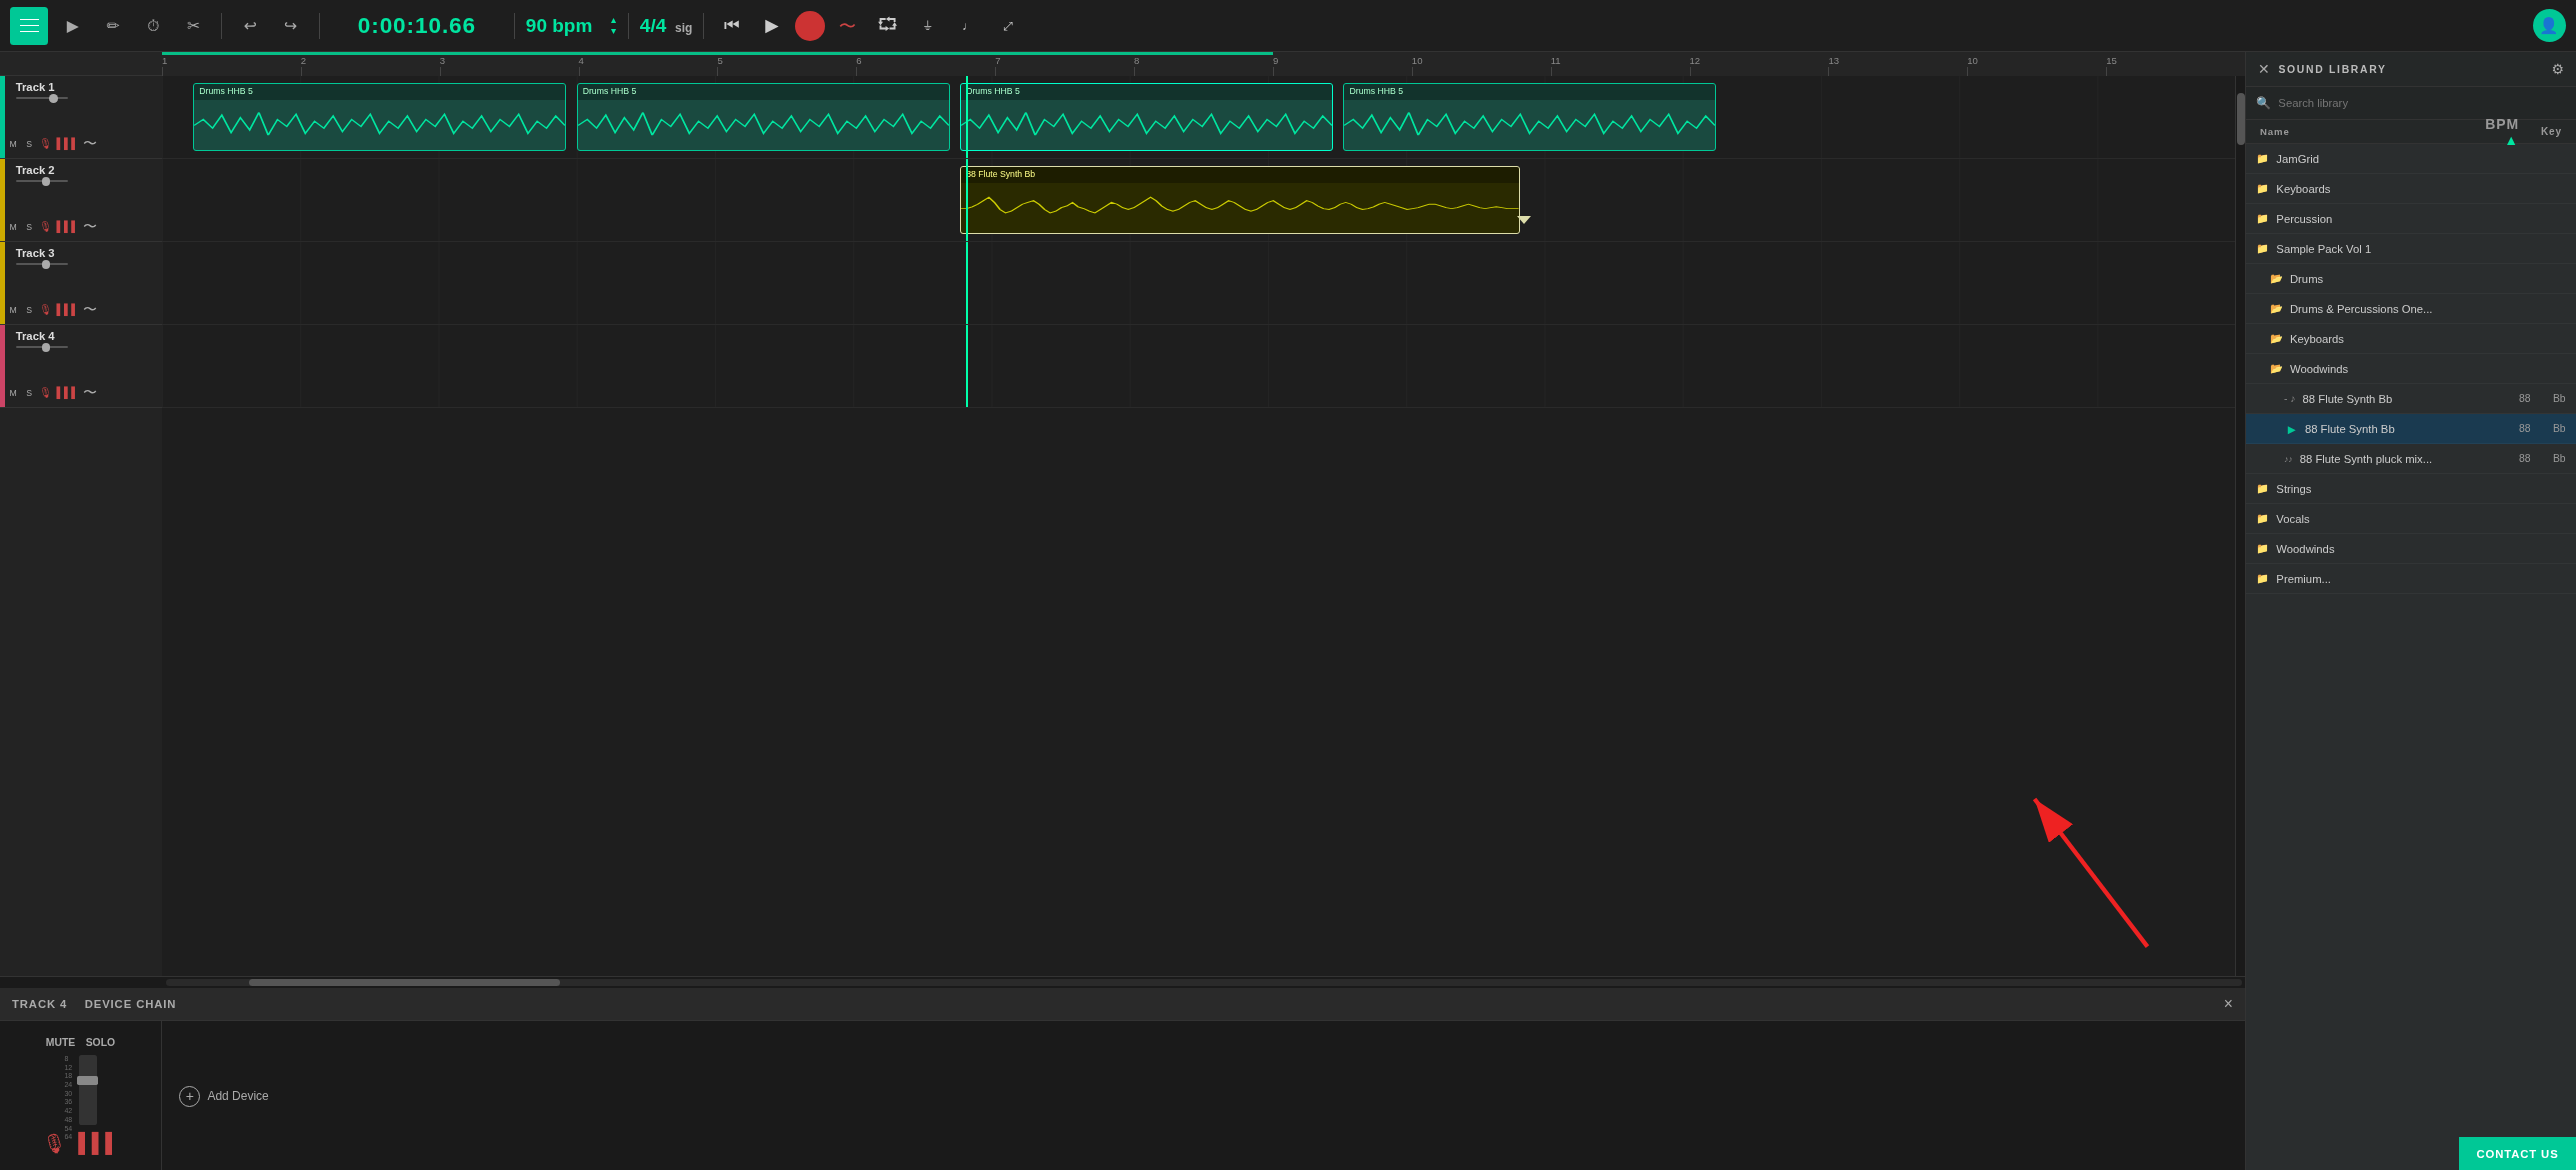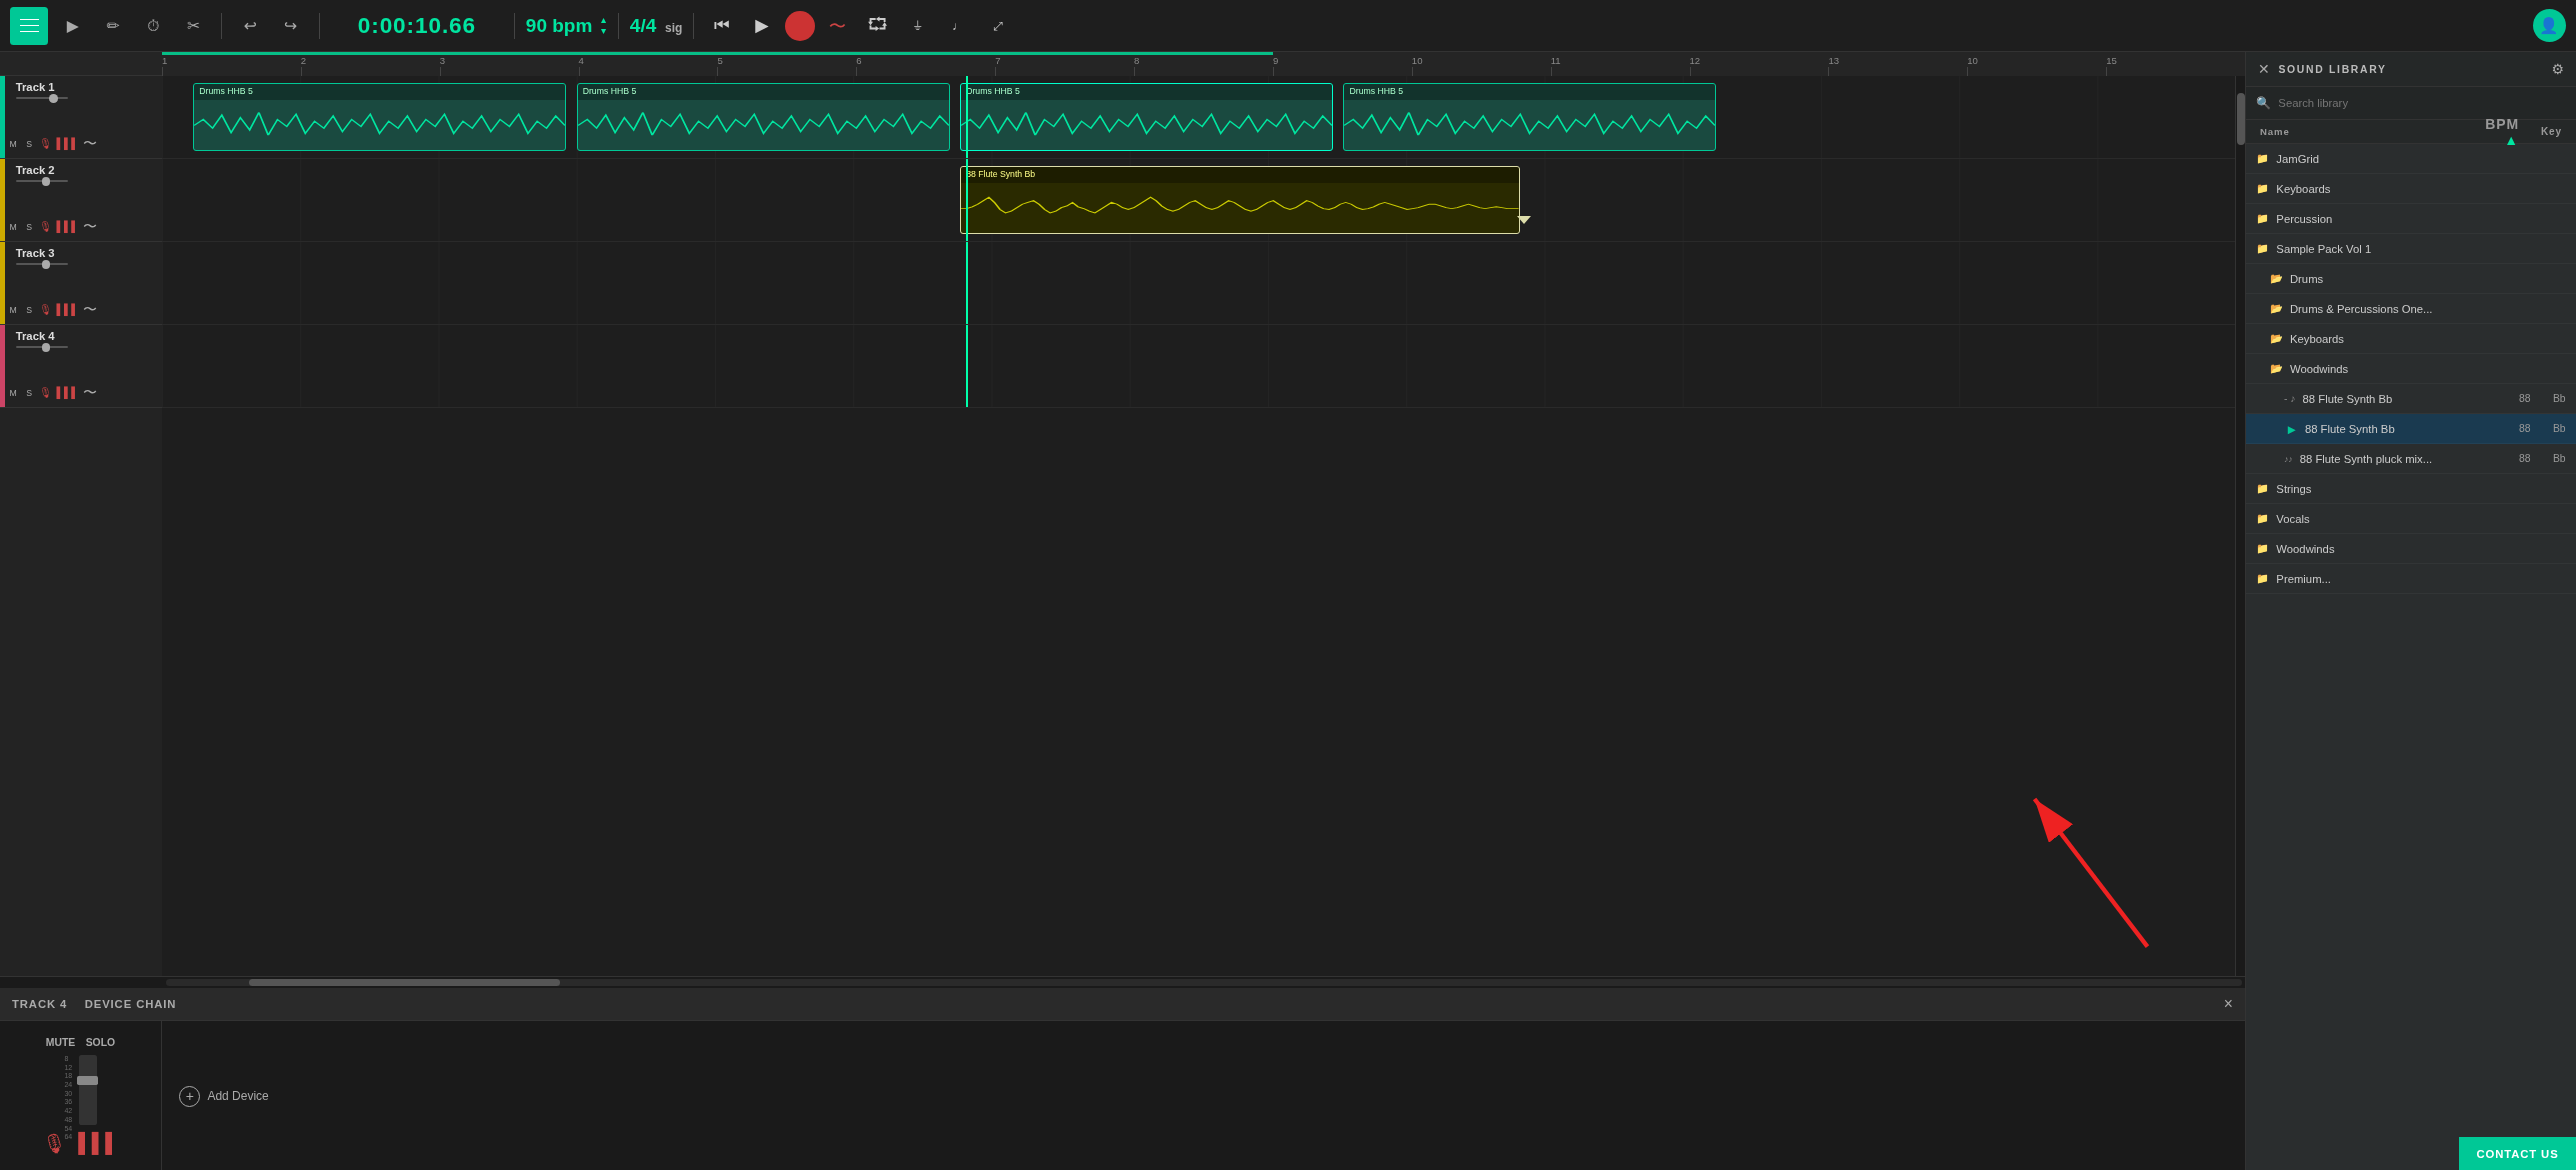--- a/index.html
+++ b/index.html
@@ -53,21 +53,21 @@
       font-size: 22.6px;
       font-weight: bold;
       letter-spacing: 0.9px;
       min-width: 174px;
       text-align: center;
     }
     .bpm-display {
       color: #00e5a0;
       font-size: 19px;
       font-weight: bold;
-      display: flex; align-items: center; gap: 7px;
+      display: flex; align-items: center; gap: 17px;
     }
     .sig-display {
       color: #00e5a0;
       font-size: 19px;
       font-weight: bold;
     }
     .transport-btn {
       width: 35px; height: 35px;
       background: transparent;
       border: none;

